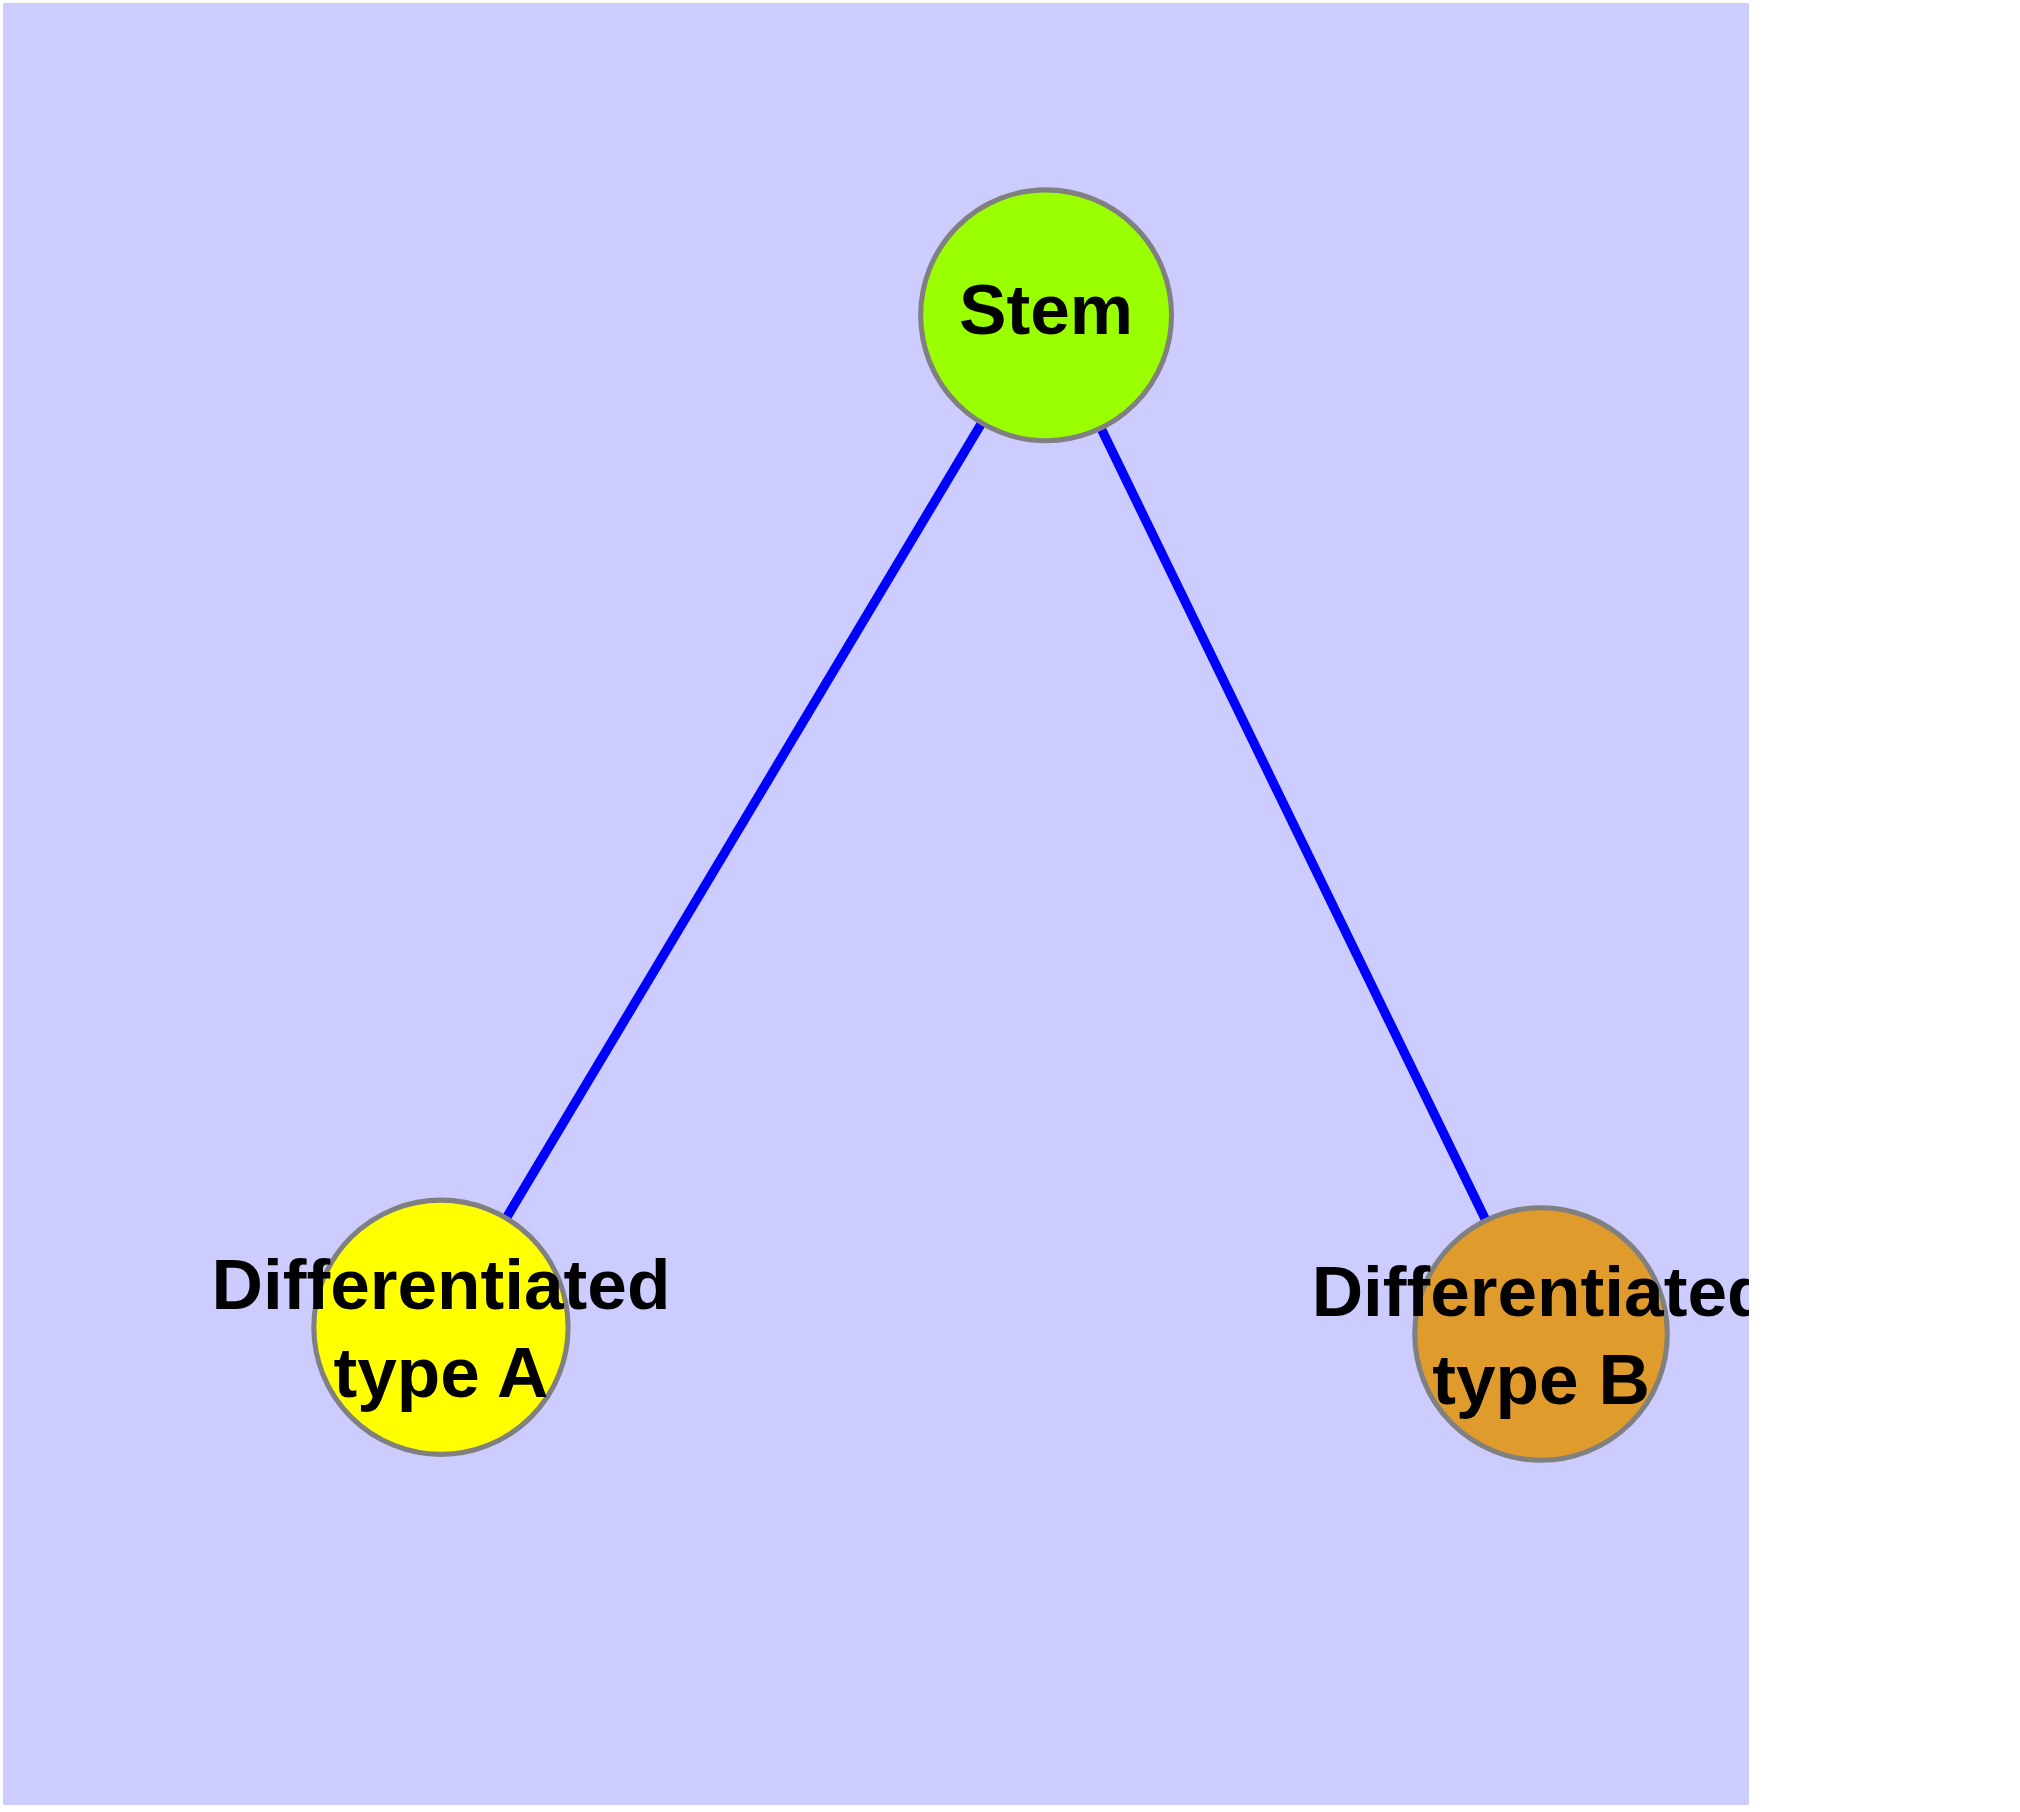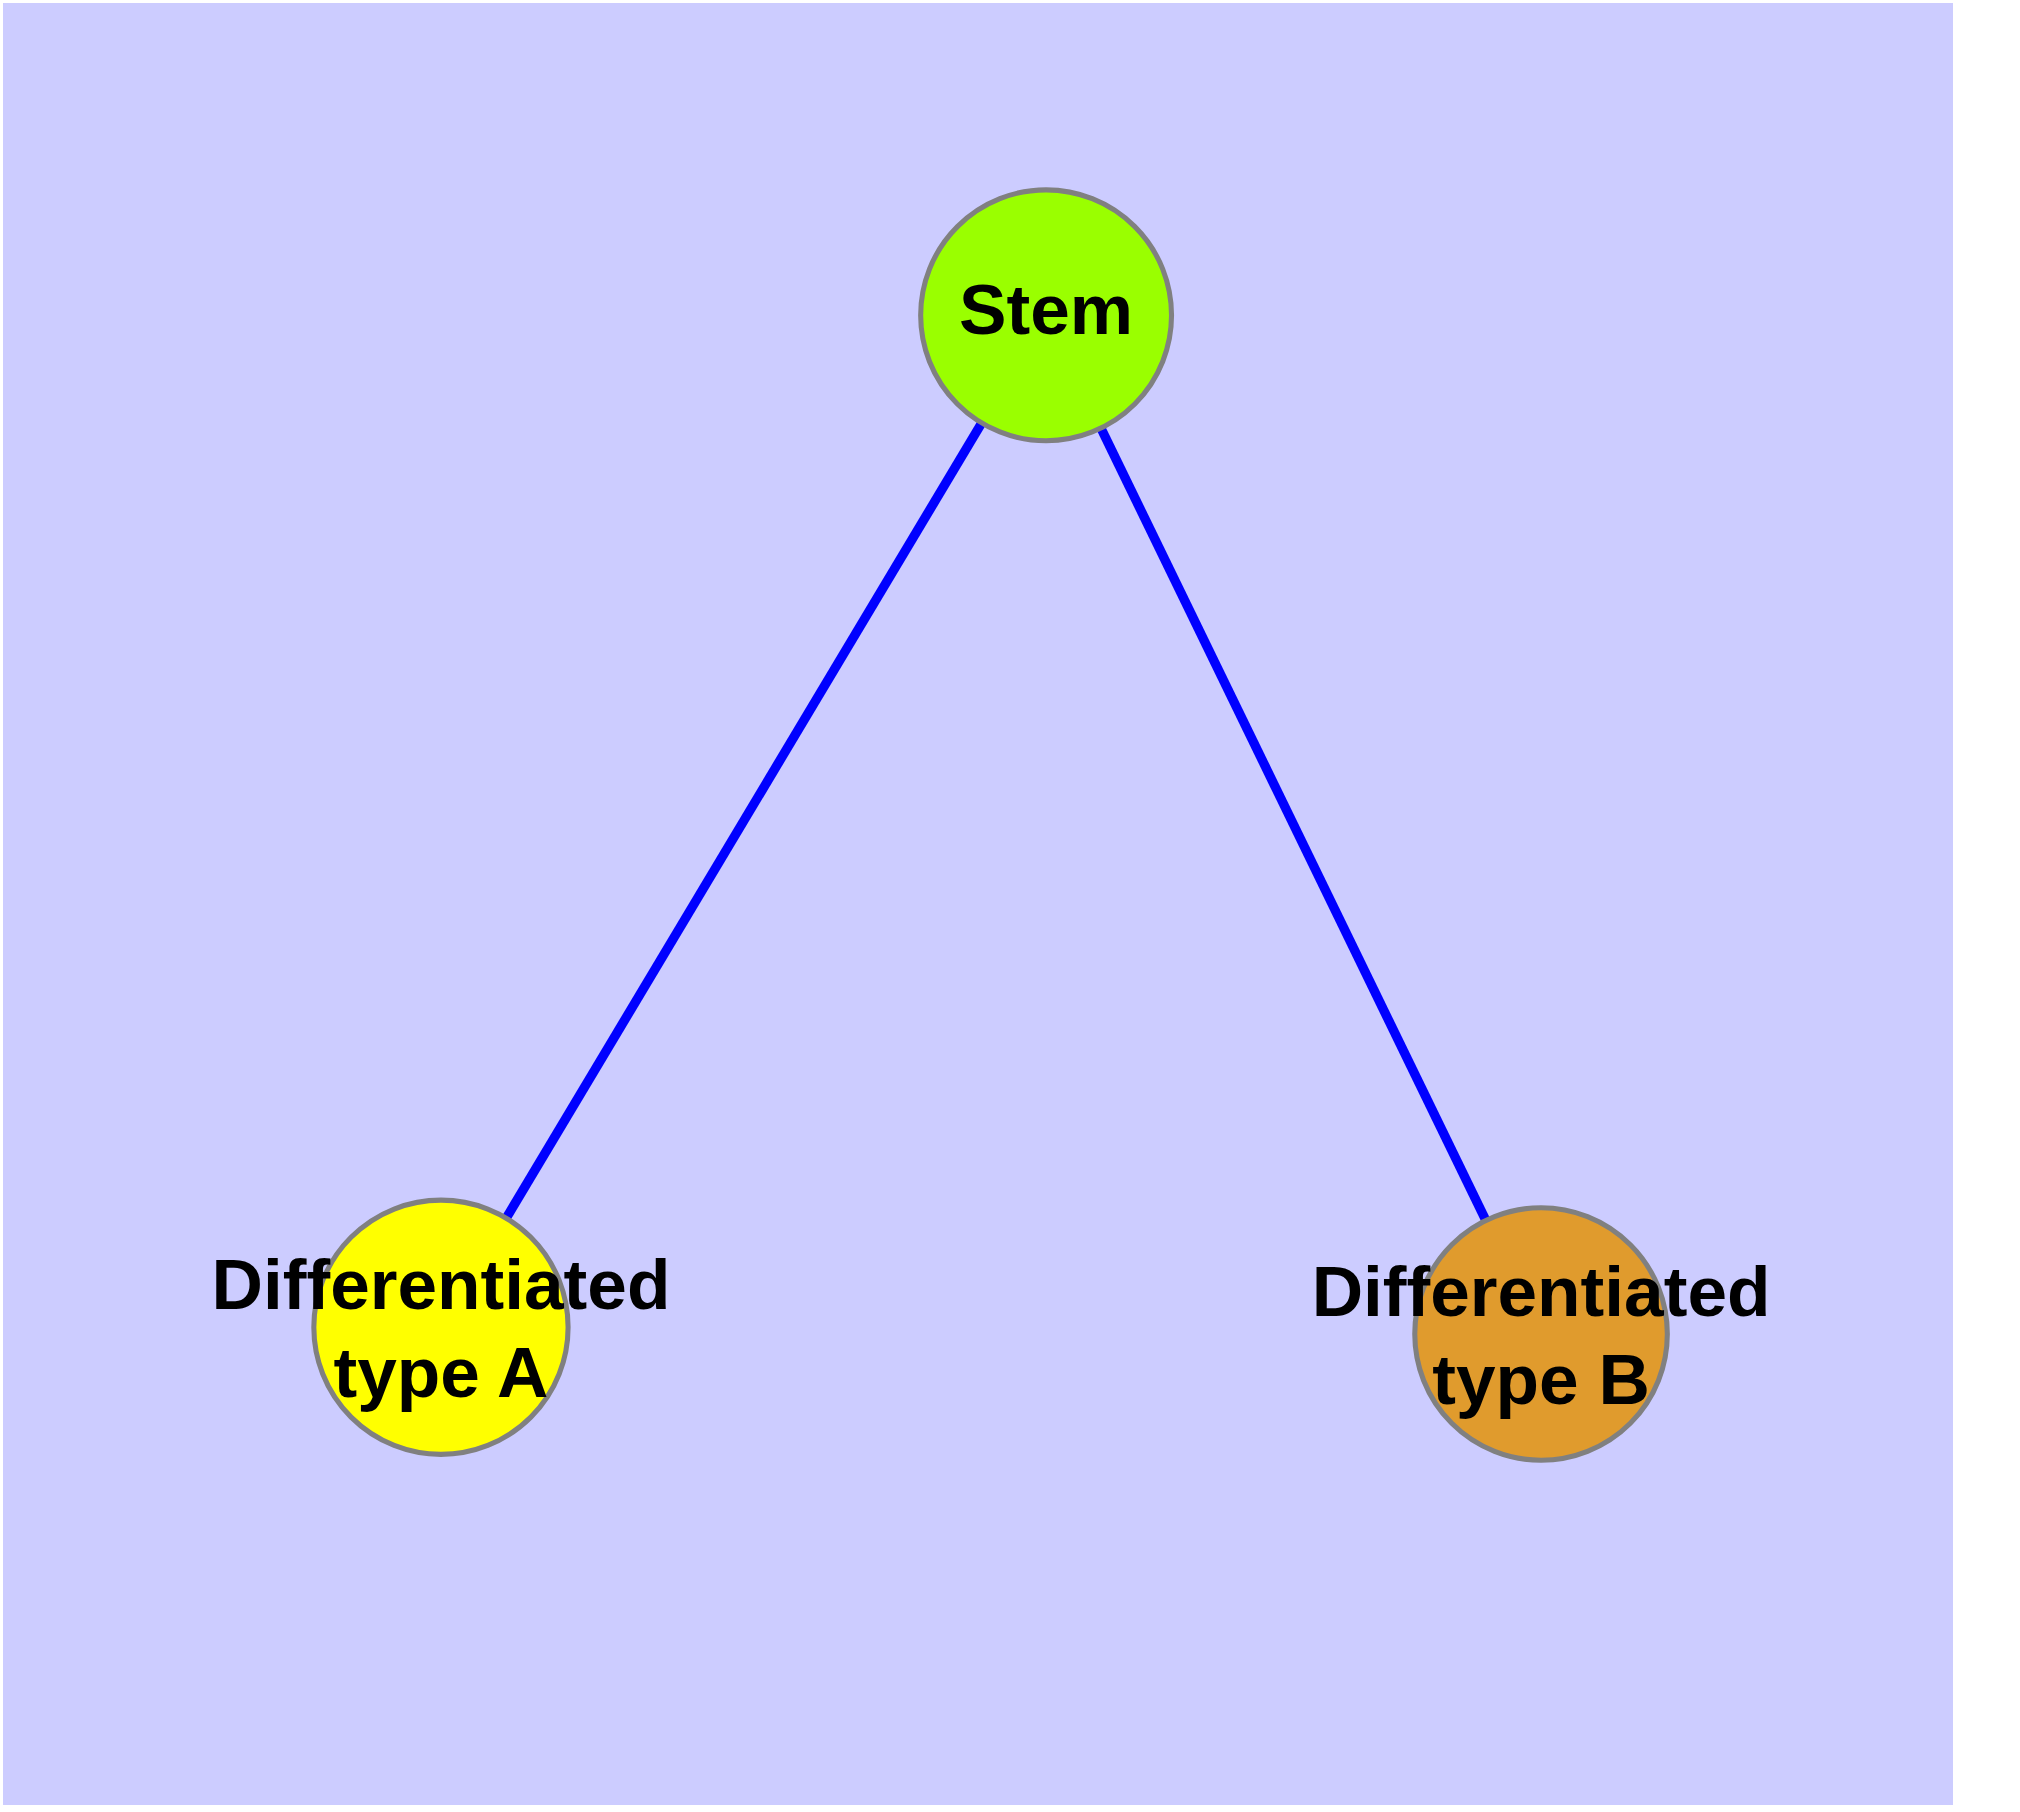--- a/index.html
+++ b/index.html
@@ -2,21 +2,21 @@
 <html style="font-size:13.6px"><head>
 <meta charset="utf-8">
 <style>
   html, body {
     margin: 0;
     padding: 0;
     background: #ffffff;
   }
   #canvas {
     position: relative;
-    width: 1953px;
+    width: 1749px;
     height: 1812px;
     background: #ffffff;
     overflow: hidden;
     font-family: "Liberation Sans", sans-serif;
   }
   #plot-area {
     position: absolute;
     left: 3.4px;
     top: 3.4px;
     width: 2009px;

